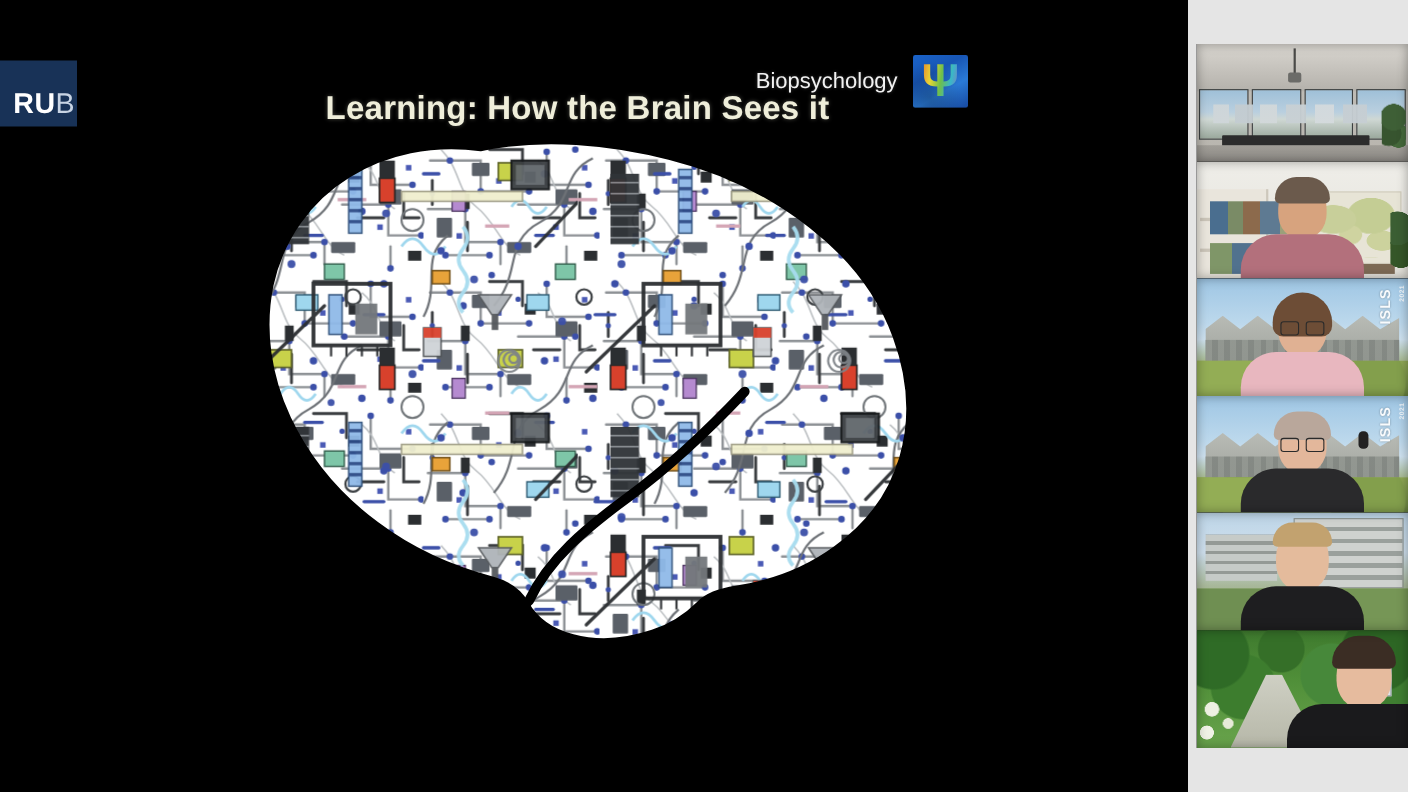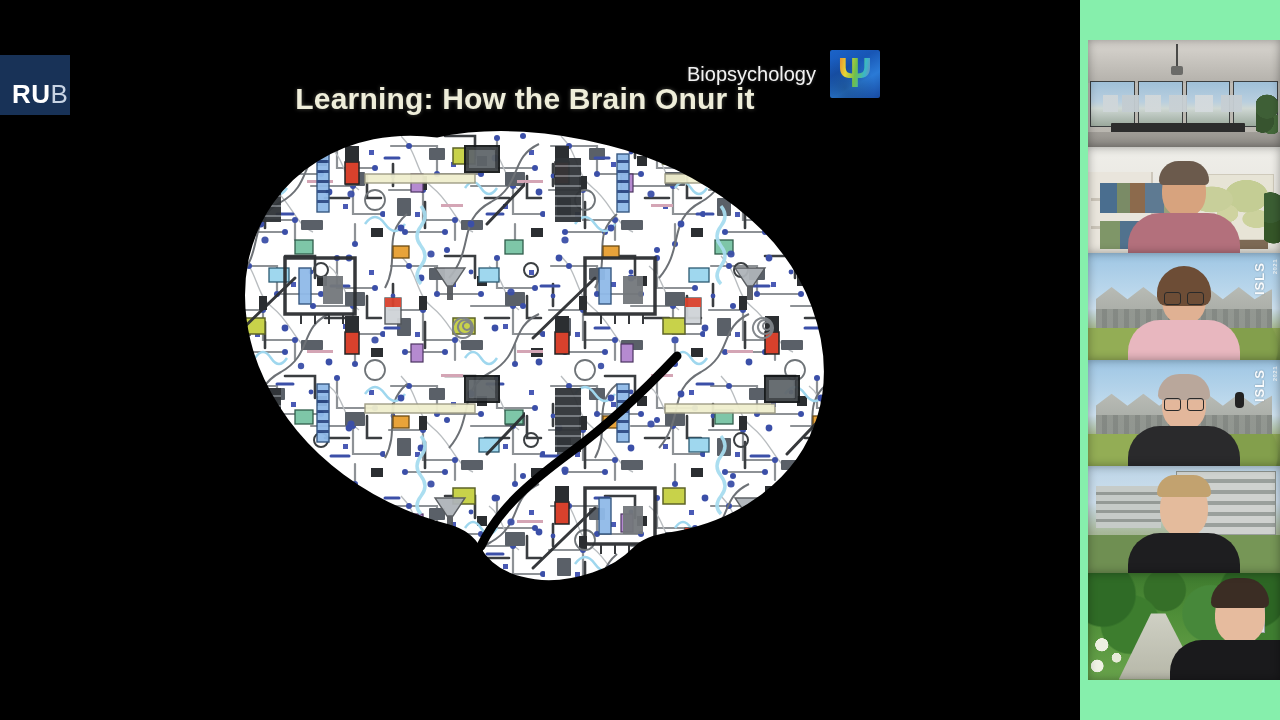--- a/index.html
+++ b/index.html
@@ -2,21 +2,21 @@
 <html><head>
 <meta charset="utf-8">
 <style>
   * { margin:0; padding:0; box-sizing:border-box; }
   html, body {
     width:1280px; height:720px;
     background:#000; overflow:hidden;
     font-family:"Liberation Sans", sans-serif;
   }
 
-  #root { position:relative; width:1280px; height:720px; background:#86efac; }
+  #root { position:relative; width:1280px; height:720px; background:#e5e5e5; }
 
   
   #slide {
     position:absolute; left:0; top:0; width:1080px; height:720px;
     background:#000; overflow:hidden;
   }
 
   
   #rub-logo {
     position:absolute; left:0; top:55px; width:70px; height:60px;
@@ -338,21 +338,21 @@
       <div class="rub-text"><span>RU</span><span class="soft">B</span></div>
     </div>
 
     <div id="biopsych-wrap">
       <div id="biopsych-label">Biopsychology</div>
       <div id="psi-logo">
         <div class="psi-glyph">Ψ</div>
       </div>
     </div>
 
-    <div id="slide-title">Learning: How the Brain Onur it</div>
+    <div id="slide-title">Learning: How the Brain Sees it</div>
 
     <div id="brain-figure">
       <svg viewBox="0 0 640 460" preserveAspectRatio="xMidYMid meet" aria-hidden="true">
         <defs>
           <clipPath id="brainClip">
             <path d="M212,8 C268,-4 330,2 384,16 C432,28 476,50 512,78
                      C548,106 574,140 588,178 C602,216 604,254 594,288
                      C584,322 562,350 534,370 C508,389 476,401 444,406
                      C430,408 418,412 410,420 C400,430 386,440 368,446
                      C344,454 318,456 296,450 C276,445 262,434 254,420

